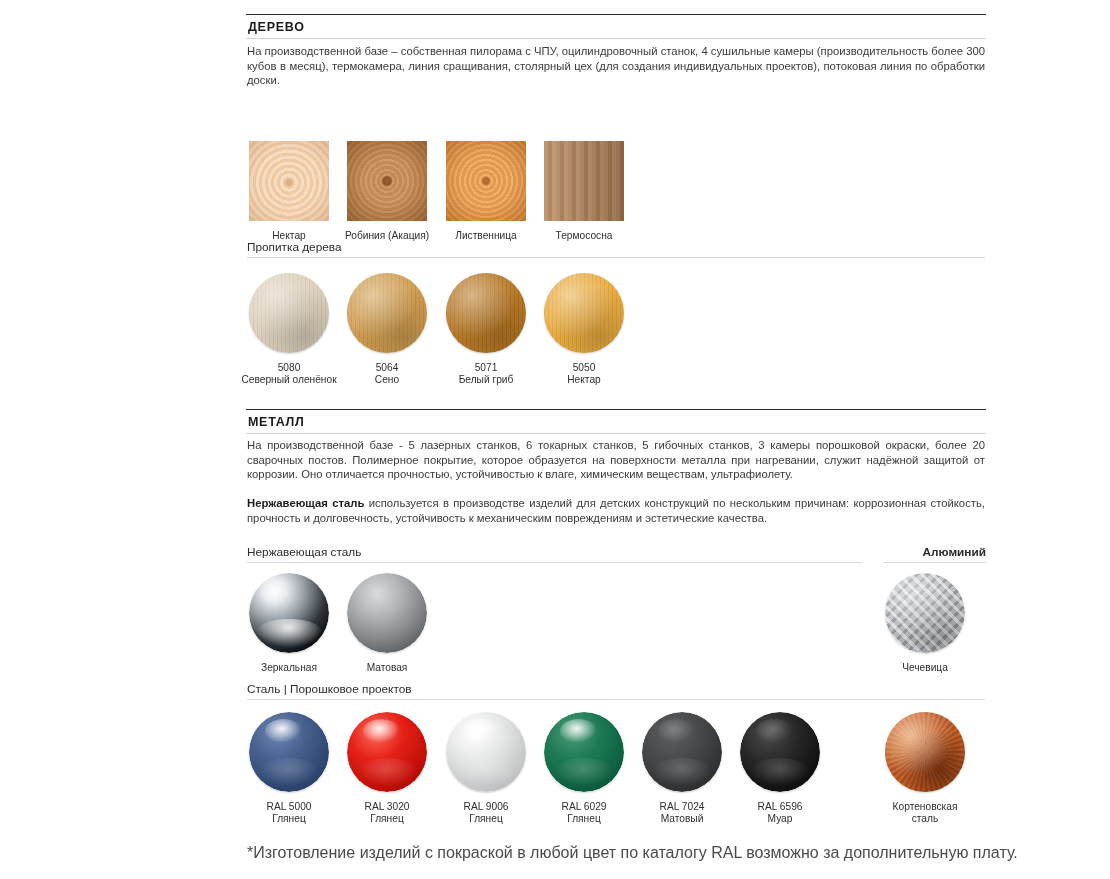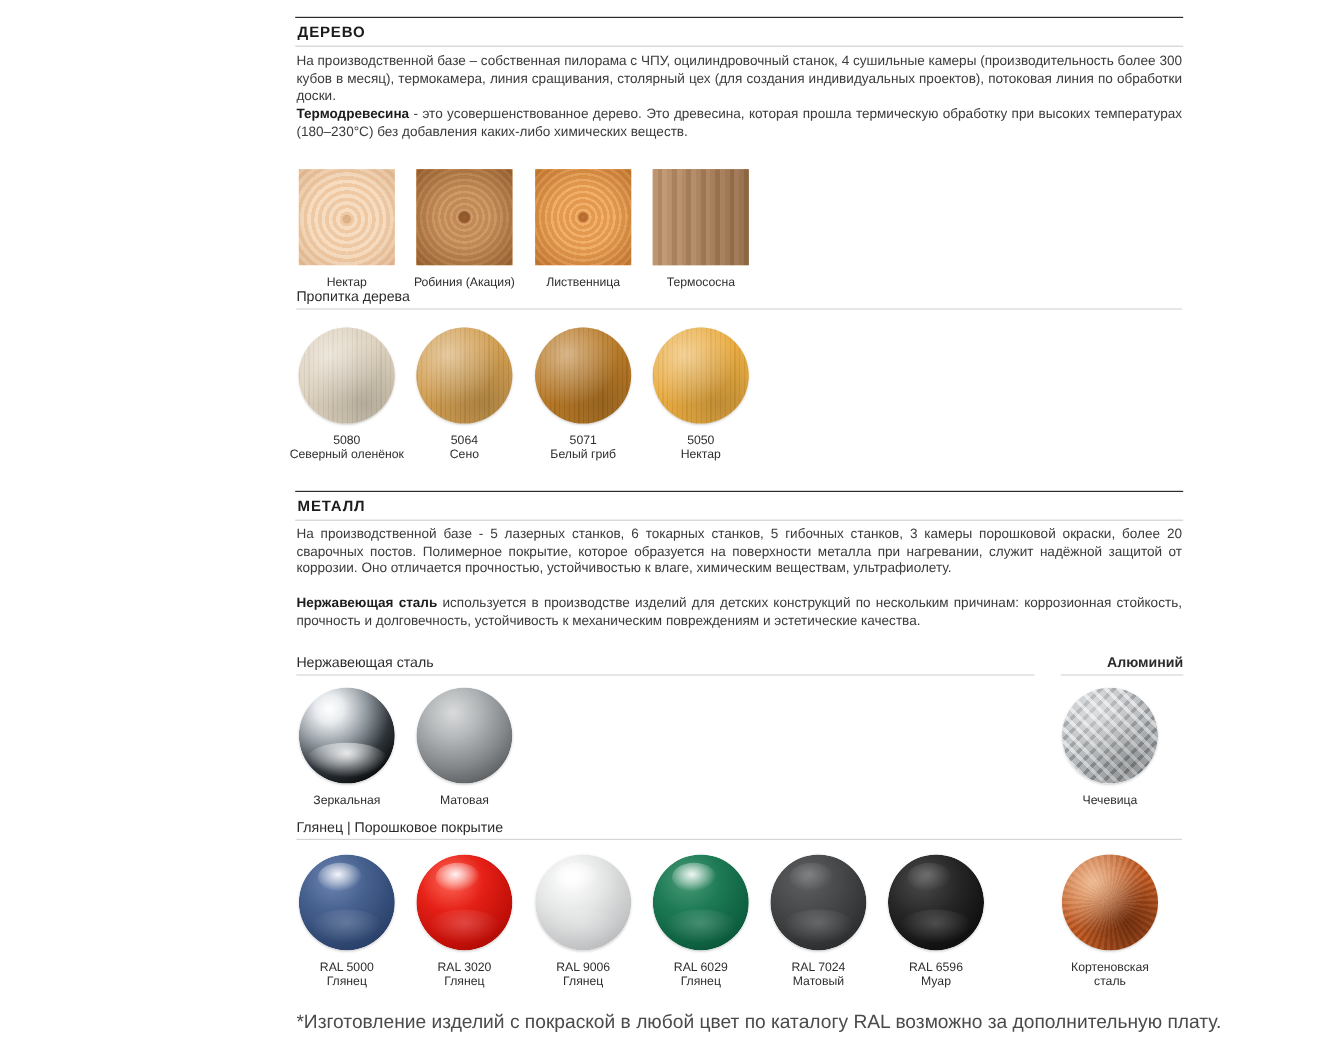--- a/index.html
+++ b/index.html
@@ -222,21 +222,20 @@
 <div class="page">
 
   <div class="section-head" style="top:14px;">
     <div class="rule-top"></div>
     <div class="title">ДЕРЕВО</div>
     <div class="rule-bottom"></div>
   </div>
 
   <div class="para" style="top:44px;">На производственной базе – собственная пилорама с ЧПУ, оцилиндровочный станок, 4 сушильные камеры (производительность более 300 кубов в месяц), термокамера, линия сращивания, столярный цех (для создания индивидуальных проектов), потоковая линия по обработки доски.</div>
 
-  <div class="para" style="top:88px;"><b>Термодревесина</b><span> - это усовершенствованное дерево. Это древесина, которая прошла термическую обработку при высоких температурах (180–230°C) без добавления каких-либо химических веществ.</span></div>
 
   <div class="swatch" style="left:241px; top:141px;">
     <div class="woodblock w-sosna"></div>
     <div class="caption">Нектар</div>
   </div>
   <div class="swatch" style="left:339px; top:141px;">
     <div class="woodblock w-robinia"></div>
     <div class="caption">Робиния (Акация)</div>
   </div>
   <div class="swatch" style="left:438px; top:141px;">
@@ -328,21 +327,21 @@
   </div>
 
   <div class="swatch" style="left:877px; top:573px;">
     <div class="disc">
         <div class="sphere alu"></div>
       </div>
     <div class="caption">Чечевица</div>
   </div>
 
   <div class="sublabel" style="left:247px; top:682px; width:738px;">
-    <span>Глянец | Порошковое покрытие</span>
+    <span>Сталь | Порошковое проектов</span>
     <span class="dot-line"></span>
   </div>
 
   <div class="swatch" style="left:241px; top:712px;">
     <div class="disc">
       <div class="ball" style="background:radial-gradient(circle at 36% 26%, #6e86b3 0%, #47618f 35%, #2e4670 70%, #22345a 100%);">
         <div class="hi"></div>
           <div class="hi-soft"></div>
       </div>
     </div>

